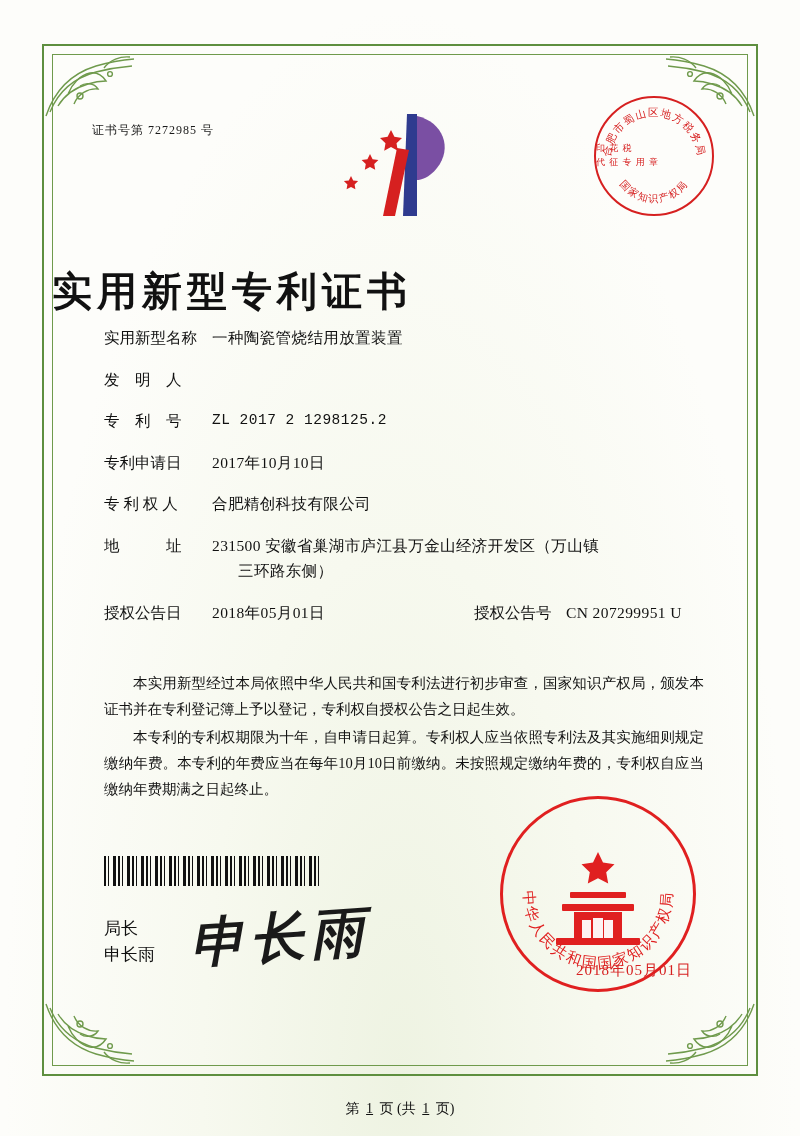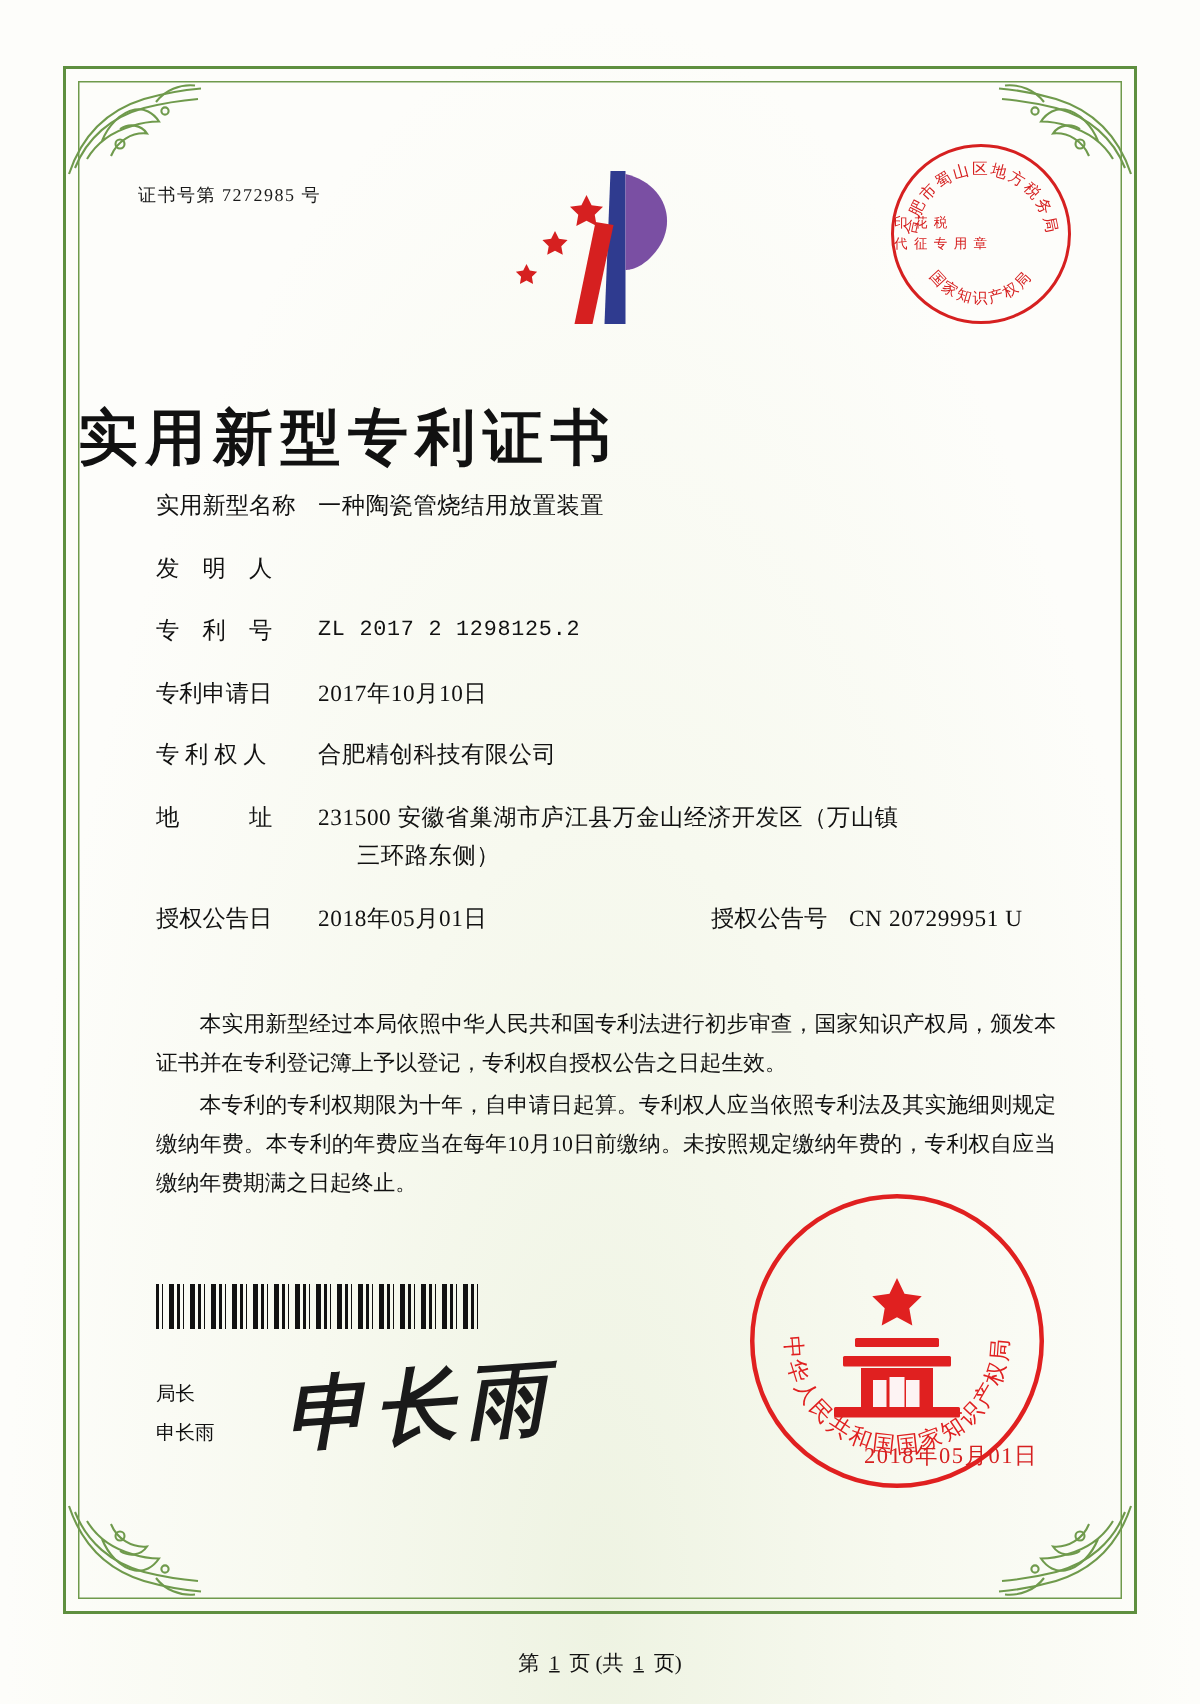--- a/index.html
+++ b/index.html
@@ -170,21 +170,21 @@
       #111 0px, #111 2px, transparent 2px, transparent 4px,
       #111 4px, #111 5px, transparent 5px, transparent 9px,
       #111 9px, #111 12px, transparent 12px, transparent 14px
     );
   }
 
   .signature-block {
     position: absolute;
     left: 52px;
     top: 862px;
-    font-size: 13px;
+    font-size: 17px;
     line-height: 26px;
     color: #111;
   }
   .handwriting {
     position: absolute;
     left: 138px;
     top: 848px;
     font-size: 54px;
     font-family: "DejaVu Serif", serif;
     font-style: italic;

